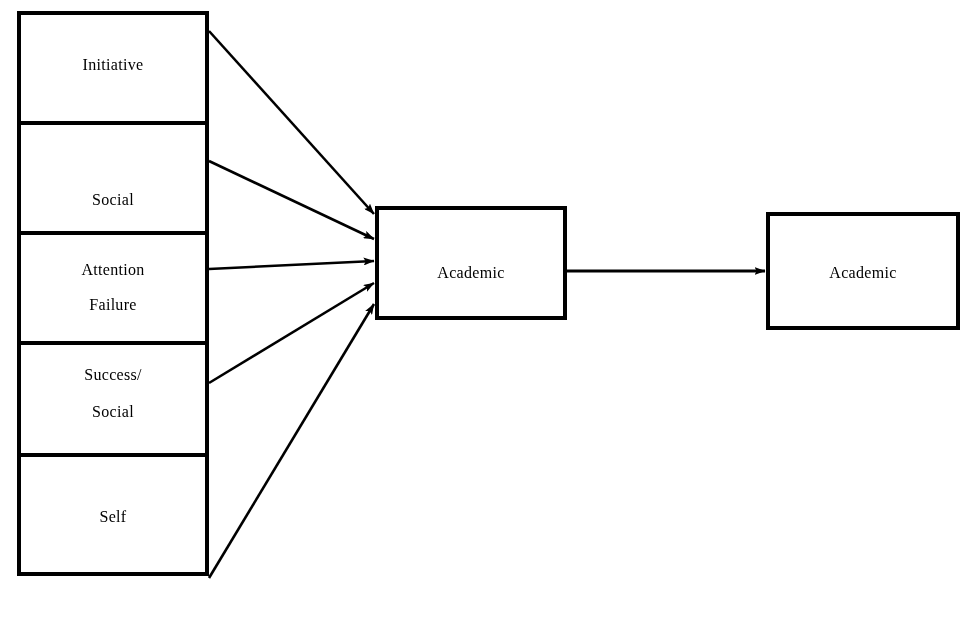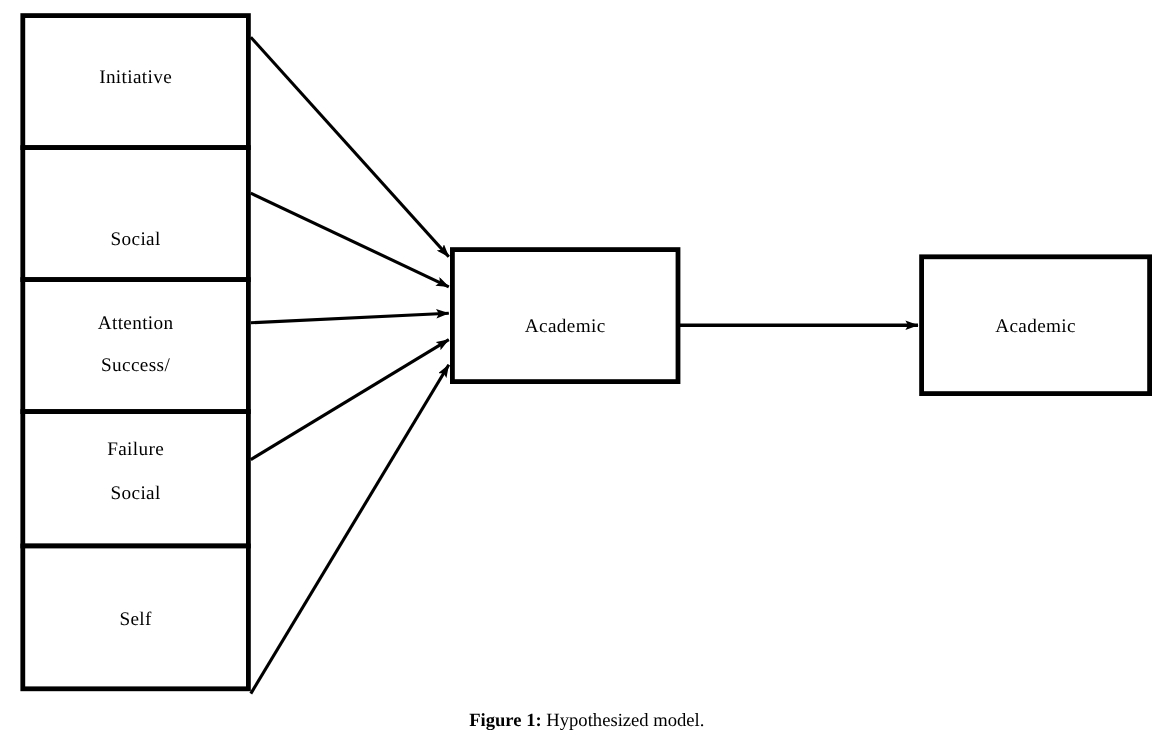--- a/index.html
+++ b/index.html
@@ -124,37 +124,34 @@
   <div class="node-label" id="label-initiative">
     <span class="line">Initiative</span>
   </div>
 
   <div class="node-label" id="label-social-attention">
     <span class="line">Social</span>
     <span class="line">Attention</span>
   </div>
 
   <div class="node-label" id="label-success-failure">
+    <span class="line">Failure</span>
     <span class="line">Success/</span>
-    <span class="line">Failure</span>
   </div>
 
   <div class="node-label" id="label-social-attraction">
     <span class="line">Social</span>
   </div>
 
   <div class="node-label" id="label-self-confidence">
     <span class="line">Self</span>
   </div>
 
   <div class="node-label" id="label-self-efficacy">
     <span class="line">Academic</span>
   </div>
 
   <div class="node-label" id="label-achievement">
     <span class="line">Academic</span>
   </div>
 
-  <div id="figure-caption">
-    <span class="caption-label">Figure 1:</span><span class="caption-text"> Hypothesized model.</span>
-  </div>
 
 </div>
 
 </body></html>

